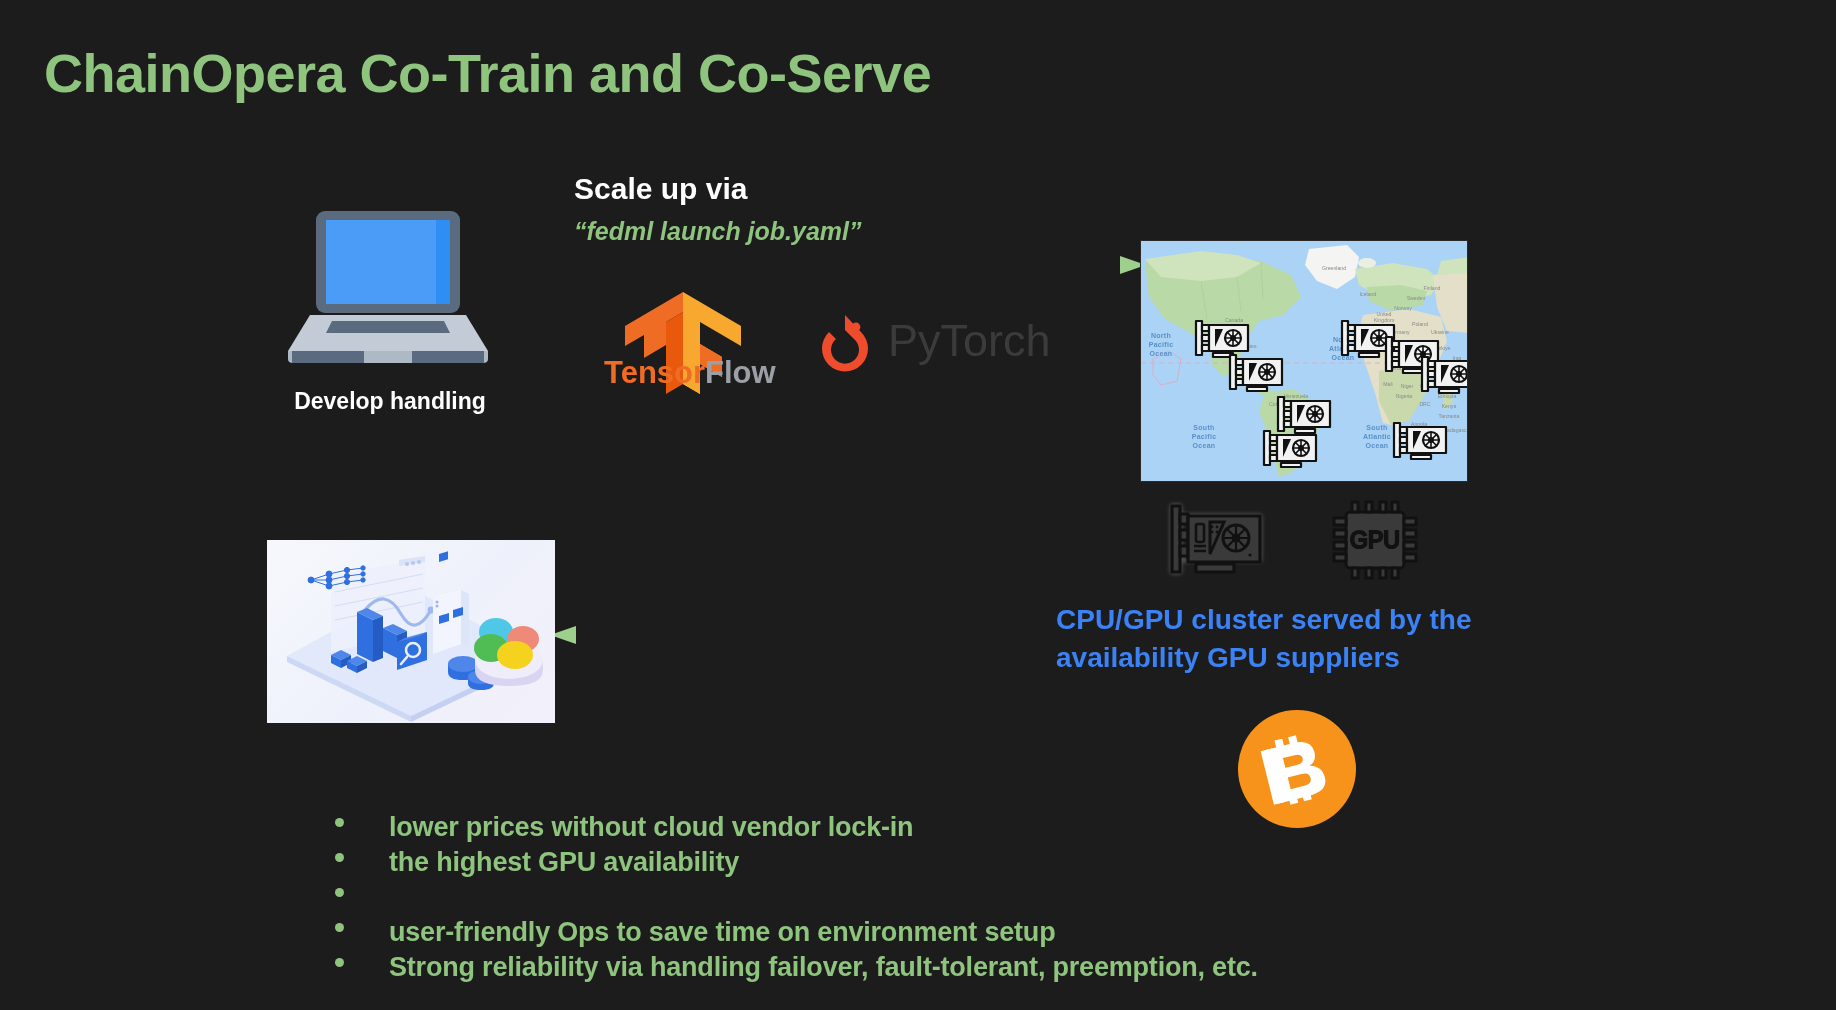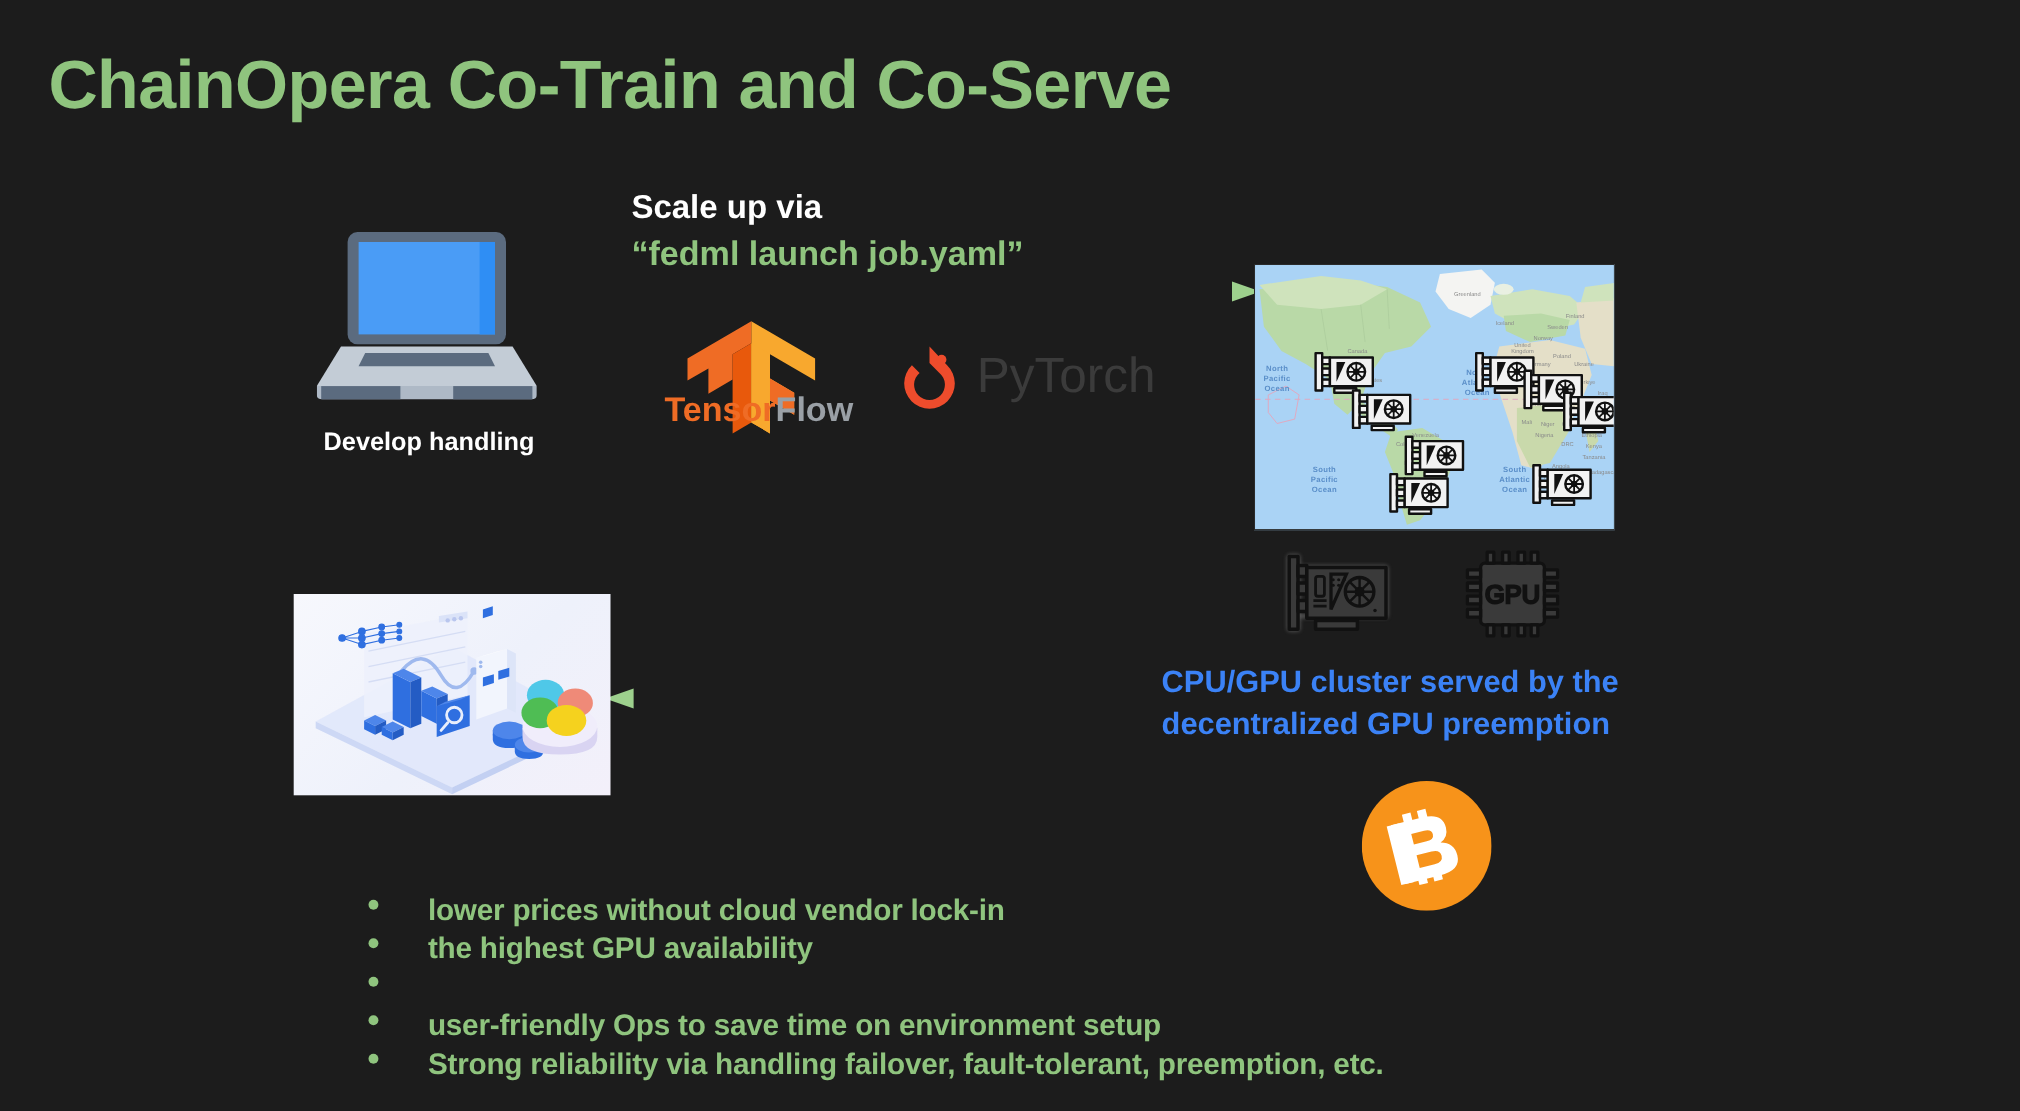--- a/index.html
+++ b/index.html
@@ -11,37 +11,37 @@
   }
   #slide {
     position: relative;
     width: 1836px; height: 1010px;
     background: #1c1c1c;
   }
 
   
   #title {
     position: absolute; left: 44px; top: 42px;
-    font-size: 62px; font-weight: 700; letter-spacing: -0.5px;
+    font-size: 54px; font-weight: 700; letter-spacing: -0.5px;
     color: #8fc47e;
     white-space: nowrap;
   }
 
   
   #scale-caption {
     position: absolute; left: 574px; top: 168px;
     text-align: left;
   }
   #scale-caption .line1 {
     font-size: 30px; font-weight: 700; color: #ffffff;
     line-height: 42px; white-space: nowrap;
   }
   #scale-caption .line2 {
-    font-size: 31px; font-weight: 700; color: #8fc47e;
-    line-height: 42px; white-space: nowrap;
+    font-size: 25px; font-weight: 700; color: #8fc47e;
+    line-height: 42px; white-space: nowrap; font-style: italic;
   }
 
   
   .arrow-svg { position: absolute; overflow: visible; }
 
   
   #laptop { position: absolute; left: 288px; top: 205px; width: 200px; height: 160px; }
   #develop-label {
     position: absolute; left: 240px; top: 388px; width: 300px;
     text-align: center; font-size: 23px; font-weight: 700; color: #ffffff;
@@ -419,21 +419,21 @@
       <rect x="82" y="18" width="12" height="7"></rect>
         <rect x="82" y="30" width="12" height="7"></rect>
         <rect x="82" y="42" width="12" height="7"></rect>
         <rect x="82" y="54" width="12" height="7"></rect>
     </g>
     <text x="53" y="48" font-family="Liberation Sans, sans-serif" font-size="23" font-weight="400" fill="none" stroke="#111" stroke-width="2.2" text-anchor="middle">GPU</text>
   </svg>
 
   <div id="cluster-caption">
     <div>CPU/GPU cluster served by the</div>
-    <div>decentralized GPU preemption</div>
+    <div>availability GPU suppliers</div>
   </div>
 
   <svg id="bitcoin" viewBox="0 0 118 118">
     <circle cx="59" cy="59" r="59" fill="#f7931a"></circle>
     <g transform="rotate(-14 59 59)">
       <path d="M44 26 L52 26 L52 38 L44 38 Z" fill="#fff"></path>
       <path d="M58 26 L66 26 L66 38 L58 38 Z" fill="#fff"></path>
       <path d="M44 80 L52 80 L52 92 L44 92 Z" fill="#fff"></path>
       <path d="M58 80 L66 80 L66 92 L58 92 Z" fill="#fff"></path>
       <path d="M32 33 L62 33 Q80 33 80 47 Q80 56 72 59 Q84 62 84 74 Q84 88 64 88 L32 88 Z

